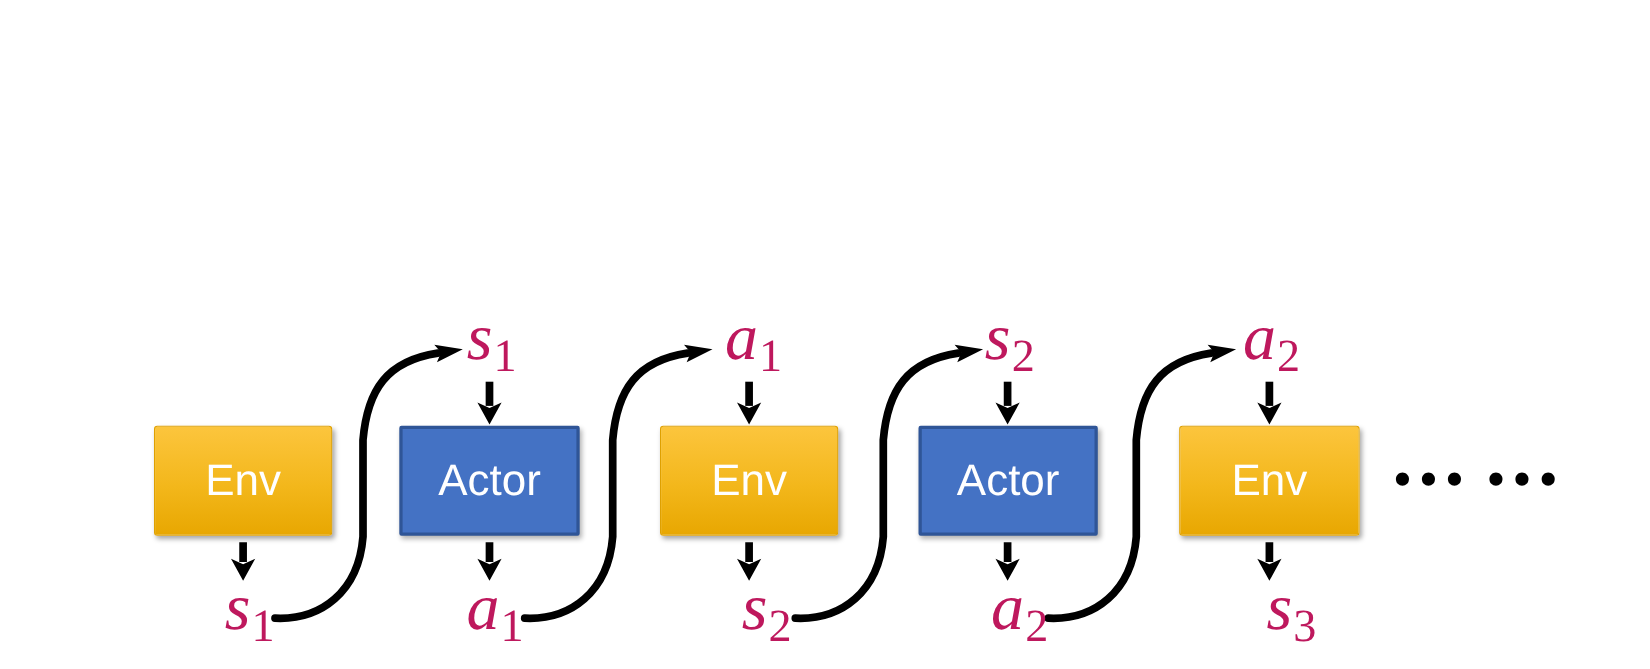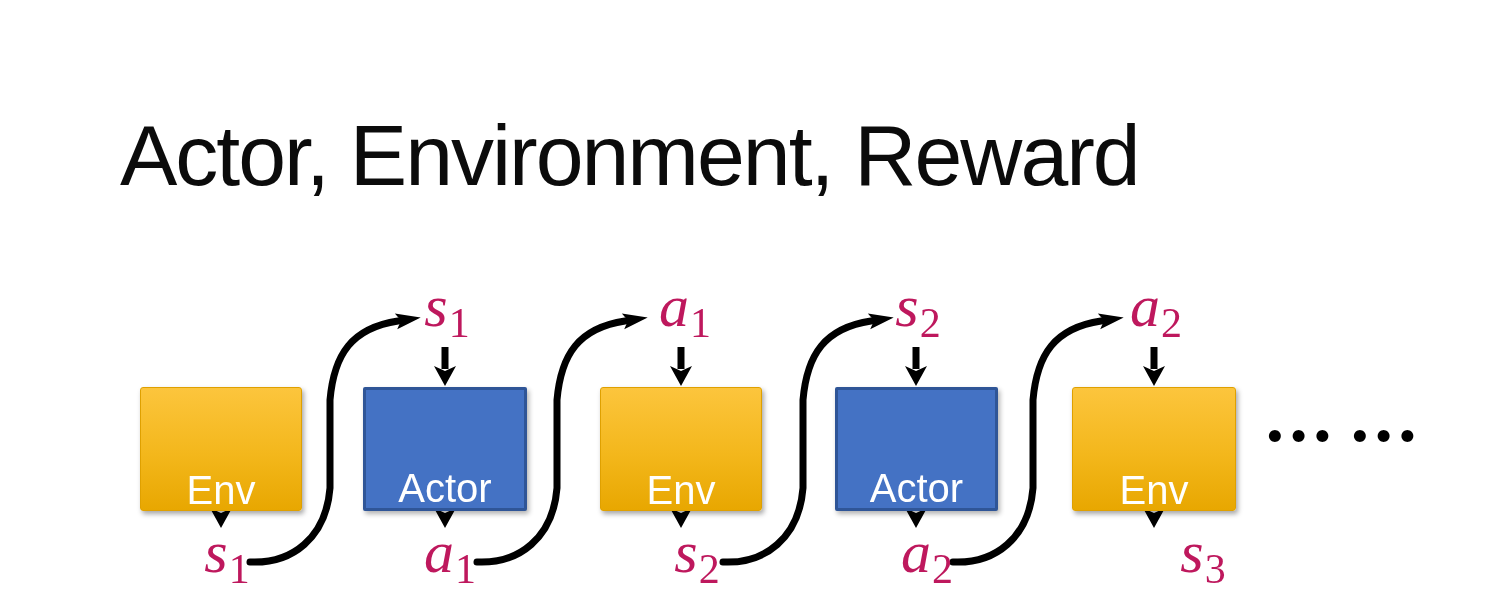--- a/index.html
+++ b/index.html
@@ -40,24 +40,24 @@
   }
   .arrows .curve {
     stroke: var(--arrow, #000000);
     stroke-width: 7;
     fill: none;
     stroke-linecap: round;
   }
   .box {
     position: absolute;
     top: 387px;
-    height: 124px;
+    height: 100px;
     box-sizing: border-box;
     display: flex;
-    align-items: flex-end;
+    align-items: center;
     justify-content: center;
   }
   .box.env {
     background: linear-gradient(180deg, var(--env_top, #FCC53D) 0%, #F3B71B 55%, var(--env_bottom, #E8A701) 100%);
     border: 1px solid var(--env_border, #DFA000);
     border-radius: 3px;
     box-shadow: 2px 3px 5px rgba(0, 0, 0, 0.35);
   }
   .box.actor {
     background: var(--actor_fill, #4472C4);
@@ -100,21 +100,20 @@
     letter-spacing: 2px;
     color: #000000;
     white-space: nowrap;
   }
 </style>
 </head>
 <body>
 
 <div class="slide">
 
-  <h1 class="title">Actor, Environment, Reward</h1>
 
   <svg class="arrows" width="1500" height="608" viewBox="0 0 1500 608" aria-hidden="true">
     <defs>
       <marker id="vhead" markerUnits="userSpaceOnUse" markerWidth="22" markerHeight="24" refX="4" refY="12" orient="auto">
         <path d="M1,1 L21,12 L1,23 L6,12 Z" fill="#000000"></path>
       </marker>
       <marker id="chead" markerUnits="userSpaceOnUse" markerWidth="27" markerHeight="18" refX="3" refY="9" orient="auto">
         <path d="M1,1 L26,9 L1,17 L6,9 Z" fill="#000000"></path>
       </marker>
     </defs>
@@ -170,19 +169,19 @@
   </div>
   <div class="mlabel bottom" style="left:450px">
     <span class="mbase">a</span><span class="msub">1</span>
   </div>
   <div class="mlabel bottom" style="left:697px">
     <span class="mbase">s</span><span class="msub">2</span>
   </div>
   <div class="mlabel bottom" style="left:927px">
     <span class="mbase">a</span><span class="msub">2</span>
   </div>
-  <div class="mlabel bottom" style="left:1203px">
+  <div class="mlabel bottom" style="left:1174px">
     <span class="mbase">s</span><span class="msub">3</span>
   </div>
 
   <div class="dots">••• •••</div>
 
 </div>
 
 </body></html>

